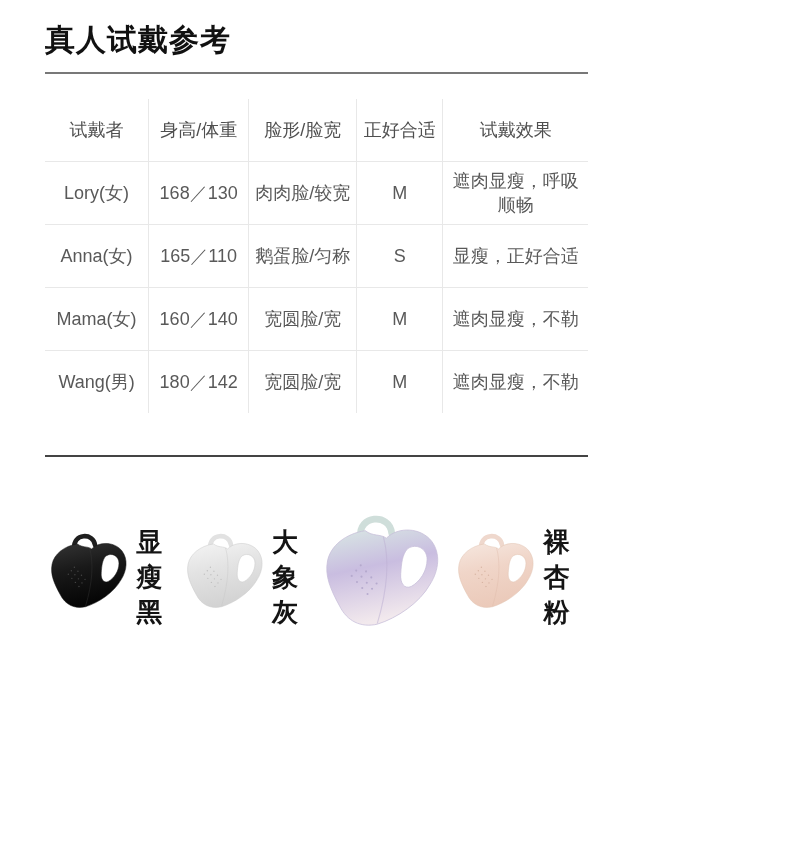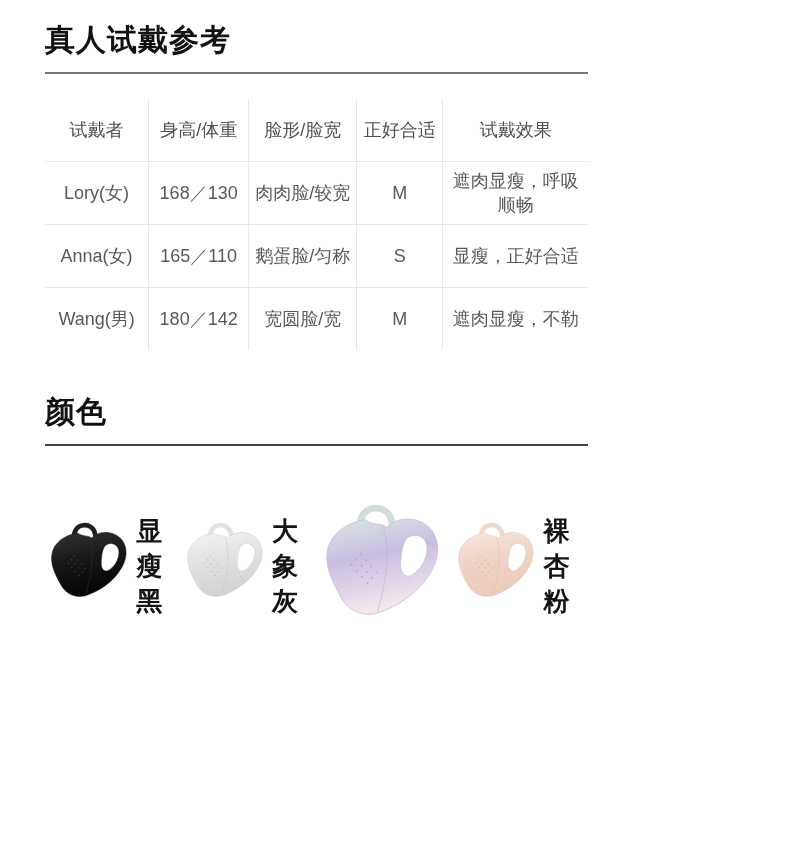--- a/index.html
+++ b/index.html
@@ -92,31 +92,37 @@
         <td>遮肉显瘦，呼吸顺畅</td>
       </tr>
       <tr>
         <td>Anna(女)</td>
         <td>165／110</td>
         <td>鹅蛋脸/匀称</td>
         <td>S</td>
         <td>显瘦，正好合适</td>
       </tr>
       <tr>
+        <td>Mama(女)</td>
+        <td>160／140</td>
+        <td>宽圆脸/宽</td>
+        <td>M</td>
+        <td>遮肉显瘦，不勒</td>
+      </tr>
+      <tr>
         <td>Wang(男)</td>
         <td>180／142</td>
         <td>宽圆脸/宽</td>
         <td>M</td>
         <td>遮肉显瘦，不勒</td>
       </tr>
     </tbody>
   </table>
 
   <div class="colors-section">
-    <div class="section-title">颜色</div>
     <div class="rule rule-2"></div>
 
     <div class="masks-row">
 
       <div class="mask-cell">
         <svg class="mask-svg" viewBox="0 0 180 155">
           <defs>
               <linearGradient id="mgrad-0" x1="0" y1="0" x2="0.25" y2="1">
             <stop class="gs0" offset="0" stop-color="#343434"></stop>
                 <stop class="gs1" offset="0.45" stop-color="#191919"></stop>

